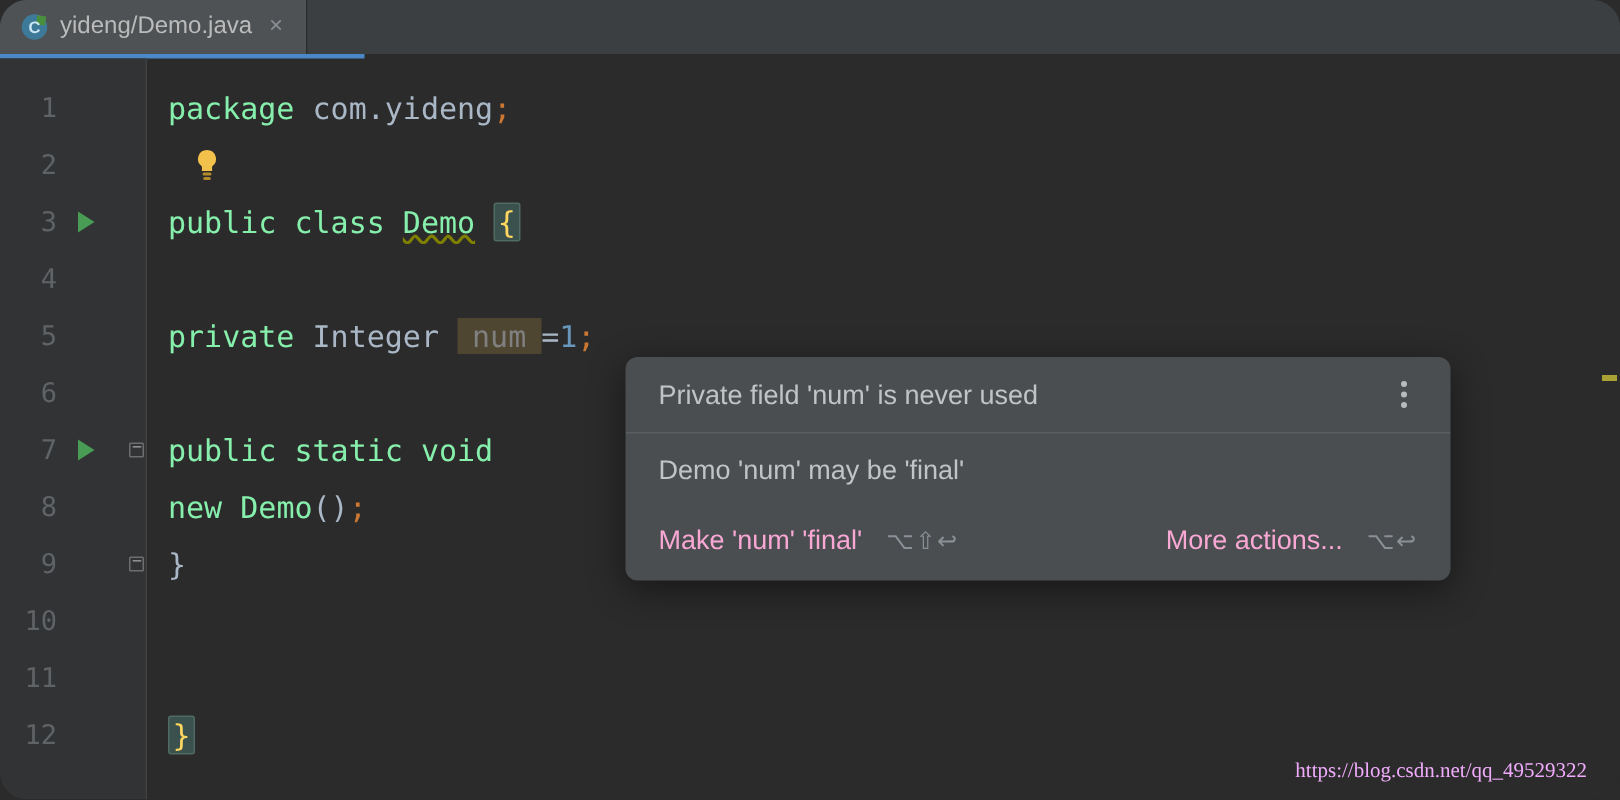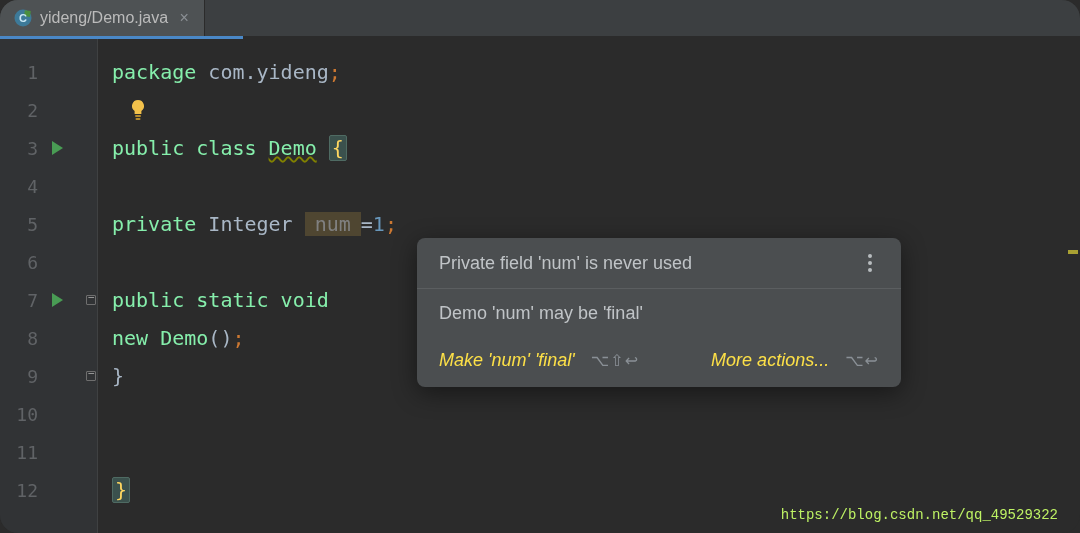--- a/index.html
+++ b/index.html
@@ -148,21 +148,21 @@
     height: 38px;
     background: #323232;
     z-index: -1;
   }
 
   
   .hint-popup {
     position: absolute;
     top: 238px;
     left: 417px;
-    width: 484px;
+    width: 550px;
     background: #4b4e50;
     border-radius: 8px;
     box-shadow: 0 6px 24px rgba(0,0,0,0.45);
     font-family: "Segoe UI", "Helvetica Neue", sans-serif;
     font-size: 18px;
     color: #c0c4c7;
     overflow: hidden;
   }
   .hint-row {
     padding: 14px 22px;
@@ -173,45 +173,44 @@
   .hint-row.divider {
     border-bottom: 1px solid #5b5e60;
   }
   .hint-actions {
     padding: 12px 22px 16px 22px;
     display: flex;
     gap: 16px;
     align-items: center;
   }
   .hint-link {
-    color: #fde047;
+    color: #f9a8d4;
     cursor: pointer;
-    font-style: italic;
   }
   .shortcut {
     color: #8a9096;
     font-size: 16px;
     letter-spacing: 1px;
   }
   .menu-dots {
     width: 18px; height: 22px;
     display: flex; flex-direction: column; justify-content: space-between; align-items:center;
     padding: 2px 0;
     cursor: pointer;
   }
   .menu-dots span {
     width: 4px; height: 4px; background: #b8bcbf; border-radius: 50%;
   }
 
   .watermark {
     position: absolute;
     right: 22px;
     bottom: 10px;
-    color: #bef264;
-    font-family: Liberation Mono, monospace;
+    color: #f0abfc;
+    font-family: Liberation Serif, serif;
     font-size: 14px;
   }
 
   .scroll-indicator {
     position: absolute;
     right: 0; top: 39px; bottom: 0;
     width: 14px;
   }
   .scroll-mark {
     position: absolute;

